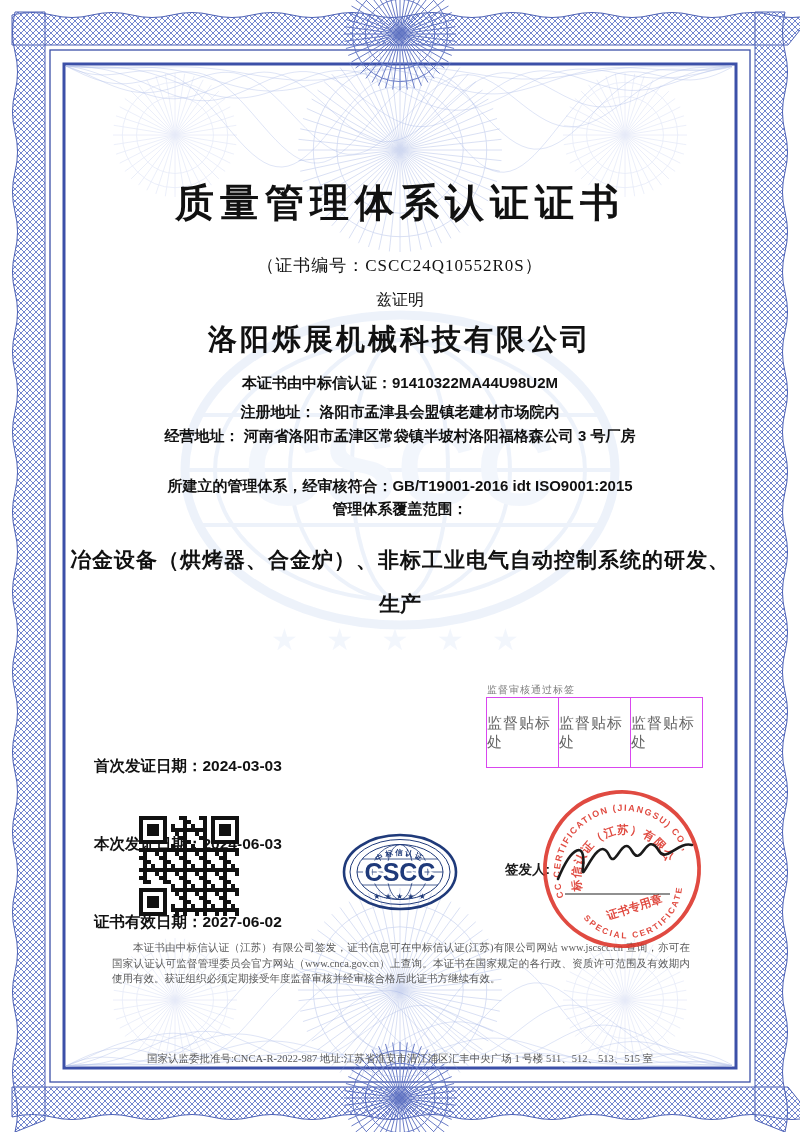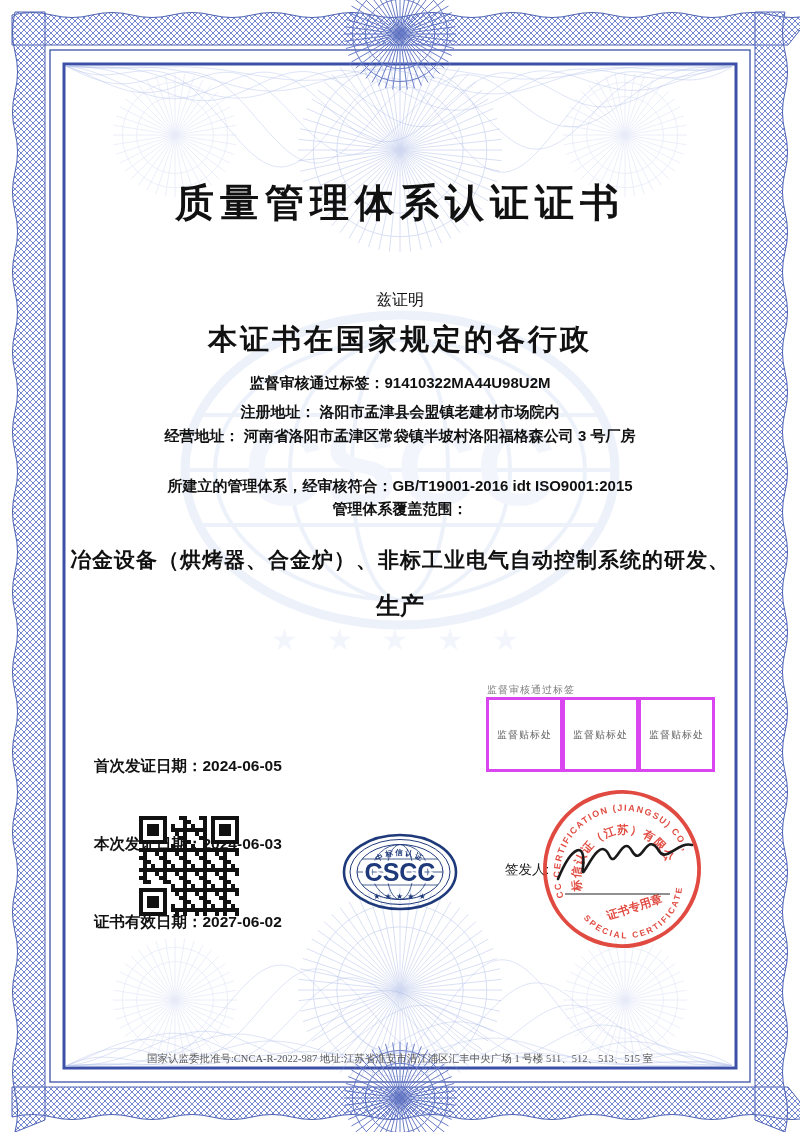--- a/index.html
+++ b/index.html
@@ -12,30 +12,30 @@
   .title{top:176px;font-size:39px;font-weight:700;letter-spacing:6px;}
   .certno{top:254px;font-size:17px;letter-spacing:1px;}
   .declare{top:290px;font-size:16px;}
   .company{top:320px;font-size:29px;font-weight:700;letter-spacing:3px;}
   .code{top:374px;font-size:15px;font-weight:700;}
   .regaddr{top:403px;font-size:15px;font-weight:700;}
   .bizaddr{top:427px;font-size:15px;font-weight:700;}
   .standard{top:477px;font-size:15px;font-weight:700;}
   .scopelabel{top:500px;font-size:15px;font-weight:700;}
   .scope1{top:546px;font-size:21px;font-weight:700;letter-spacing:1px;left:40px;width:720px;}
-  .scope2{top:590px;font-size:24px;font-weight:700;}
+  .scope2{top:590px;font-size:21px;font-weight:700;}
   .dates{position:absolute;left:94px;top:701px;z-index:1;font-size:15.5px;font-weight:700;line-height:26px;white-space:pre;}
   .suplabel{position:absolute;left:487px;top:683px;z-index:1;font-size:10px;color:#7d7d7d;letter-spacing:1px;}
   .supboxes{position:absolute;left:486px;top:697px;z-index:1;display:flex;}
-  .supbox{width:71px;height:69px;border:3px solid #d946ef;margin-left:-1px;display:flex;align-items:center;justify-content:center;
-          font-size:10px;color:#666;background:rgba(255,255,255,.85);letter-spacing:1px;}
+  .supbox{width:71px;height:69px;border:1px solid #d946ef;margin-left:-1px;display:flex;align-items:center;justify-content:center;
+          font-size:15px;color:#666;background:rgba(255,255,255,.85);letter-spacing:1px;}
   .supbox:first-child{margin-left:0;}
   .qrwrap{position:absolute;left:139px;top:816px;z-index:1;}
   .logowrap{position:absolute;left:340px;top:830px;z-index:1;}
-  .issuer{position:absolute;left:505px;top:861px;z-index:1;font-size:13.5px;font-weight:400;color:#1a1a1a;}
+  .issuer{position:absolute;left:505px;top:861px;z-index:1;font-size:13.5px;font-weight:700;color:#1a1a1a;}
   .sealwrap{position:absolute;left:532px;top:779px;z-index:2;}
   .finep{position:absolute;left:112px;top:940px;width:578px;z-index:1;font-size:10.5px;line-height:15.5px;
          color:#595959;text-align:justify;text-indent:2em;font-family:"Liberation Serif","DejaVu Serif",serif;}
   .f-company{top:989px;font-size:10.5px;color:#595959;z-index:1;font-family:"Liberation Serif","DejaVu Serif",serif;}
   .f-approval{top:1052px;font-size:10.5px;color:#595959;z-index:1;font-family:"Liberation Serif","DejaVu Serif",serif;}
   .f-contact{top:1028px;font-size:10.5px;color:#595959;z-index:1;font-family:"Liberation Serif","DejaVu Serif",serif;}
 </style>
 </head>
 <body>
 
@@ -484,32 +484,33 @@
         <ellipse cx="400" cy="470" rx="48" ry="130" fill="none" stroke="#dfe8f7" stroke-width="4"></ellipse>
         <line x1="185" y1="470" x2="615" y2="470" stroke="#dfe8f7" stroke-width="4"></line>
         <line x1="200" y1="415" x2="600" y2="415" stroke="#dfe8f7" stroke-width="4"></line>
         <line x1="200" y1="525" x2="600" y2="525" stroke="#dfe8f7" stroke-width="4"></line>
         <text x="400" y="505" text-anchor="middle" font-size="110" font-weight="800" fill="#e9effa">CSCC</text>
         <text x="400" y="650" text-anchor="middle" font-size="30" fill="#e9effa" letter-spacing="10">★ ★ ★ ★ ★</text>
       </g>
     </svg>
 
   <div class="layer ctr serif title">质量管理体系认证证书</div>
+  <div class="layer ctr serif certno">（证书编号：CSCC24Q10552R0S）</div>
   <div class="layer ctr serif declare">兹证明</div>
-  <div class="layer ctr serif company">本证书在国家规定的各行政</div>
-  <div class="layer ctr code">监督审核通过标签：91410322MA44U98U2M</div>
+  <div class="layer ctr serif company">洛阳烁展机械科技有限公司</div>
+  <div class="layer ctr code">本证书由中标信认证：91410322MA44U98U2M</div>
   <div class="layer ctr regaddr">注册地址：  洛阳市孟津县会盟镇老建材市场院内</div>
   <div class="layer ctr bizaddr">经营地址：  河南省洛阳市孟津区常袋镇半坡村洛阳福格森公司 3 号厂房</div>
   <div class="layer ctr standard">所建立的管理体系，经审核符合：GB/T19001-2016 idt ISO9001:2015</div>
   <div class="layer ctr scope1">冶金设备（烘烤器、合金炉）、非标工业电气自动控制系统的研发、</div>
   <div class="layer ctr scopelabel">管理体系覆盖范围：</div>
   <div class="layer ctr scope2">生产</div>
 
   <div class="dates">
-    <div>首次发证日期：2024-06-05</div>
+    <div>首次发证日期：2024-03-03</div>
     <div>本次发证日期：2024-06-03</div>
     <div>证书有效日期：2027-06-02</div>
   </div>
 
   <div class="suplabel">监督审核通过标签</div>
   <div class="supboxes">
     <div class="supbox">监督贴标处</div>
     <div class="supbox">监督贴标处</div>
     <div class="supbox">监督贴标处</div>
   </div>
@@ -798,15 +799,16 @@
         </text>
         <text x="0" y="44" text-anchor="middle" font-size="11.5" font-weight="700" fill="#dc3227">证书专用章</text>
       </g>
       <g>
         <path d="M26,100 C40,66 54,62 51,88 C48,110 66,52 77,76 C84,92 90,54 100,72 C110,90 114,50 127,72 C134,84 146,62 160,66" fill="none" stroke="#1a1a1a" stroke-width="2.6" stroke-linecap="round"></path>
         <line x1="33" y1="115" x2="138" y2="115" stroke="#222" stroke-width="1.2"></line>
       </g>
     </svg>
   </div>
 
+  <div class="finep">本证书由中标信认证（江苏）有限公司签发，证书信息可在中标信认证(江苏)有限公司网站 www.jscscc.cn 查询，亦可在国家认证认可监督管理委员会官方网站（www.cnca.gov.cn）上查询。本证书在国家规定的各行政、资质许可范围及有效期内使用有效。获证组织必须定期接受年度监督审核并经审核合格后此证书方继续有效。</div>
   <div class="layer ctr f-approval">国家认监委批准号:CNCA-R-2022-987  地址:江苏省淮安市清江浦区汇丰中央广场 1 号楼 511、512、513、515 室</div>
 
 </div>
 
 </body></html>

